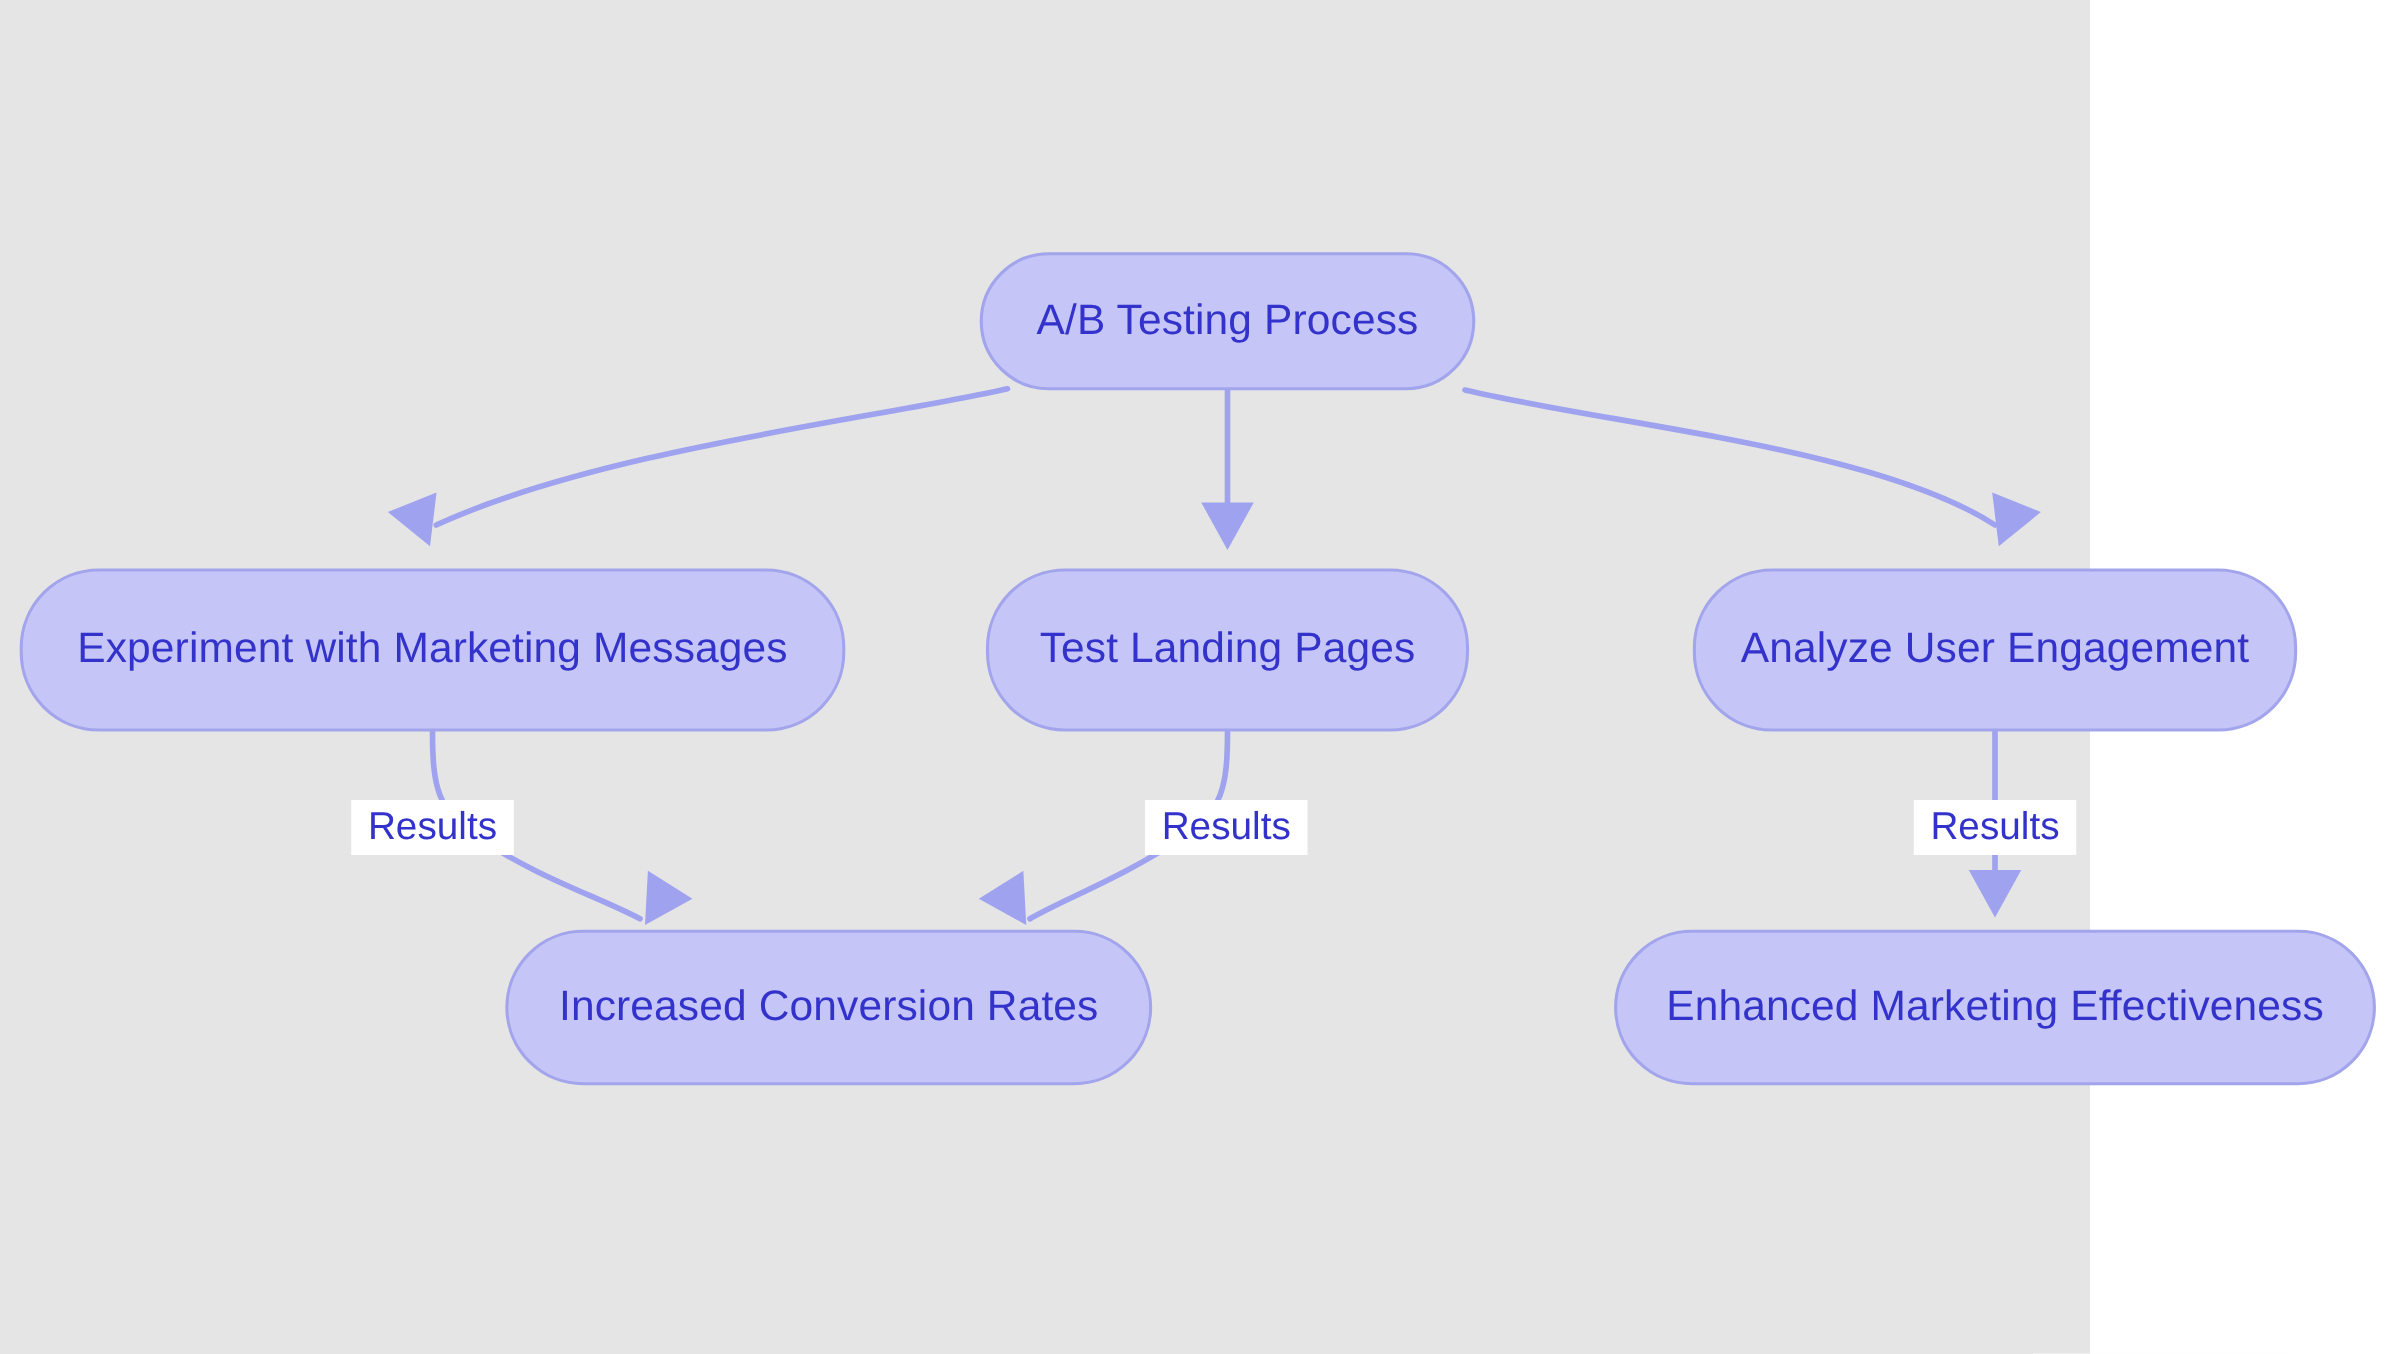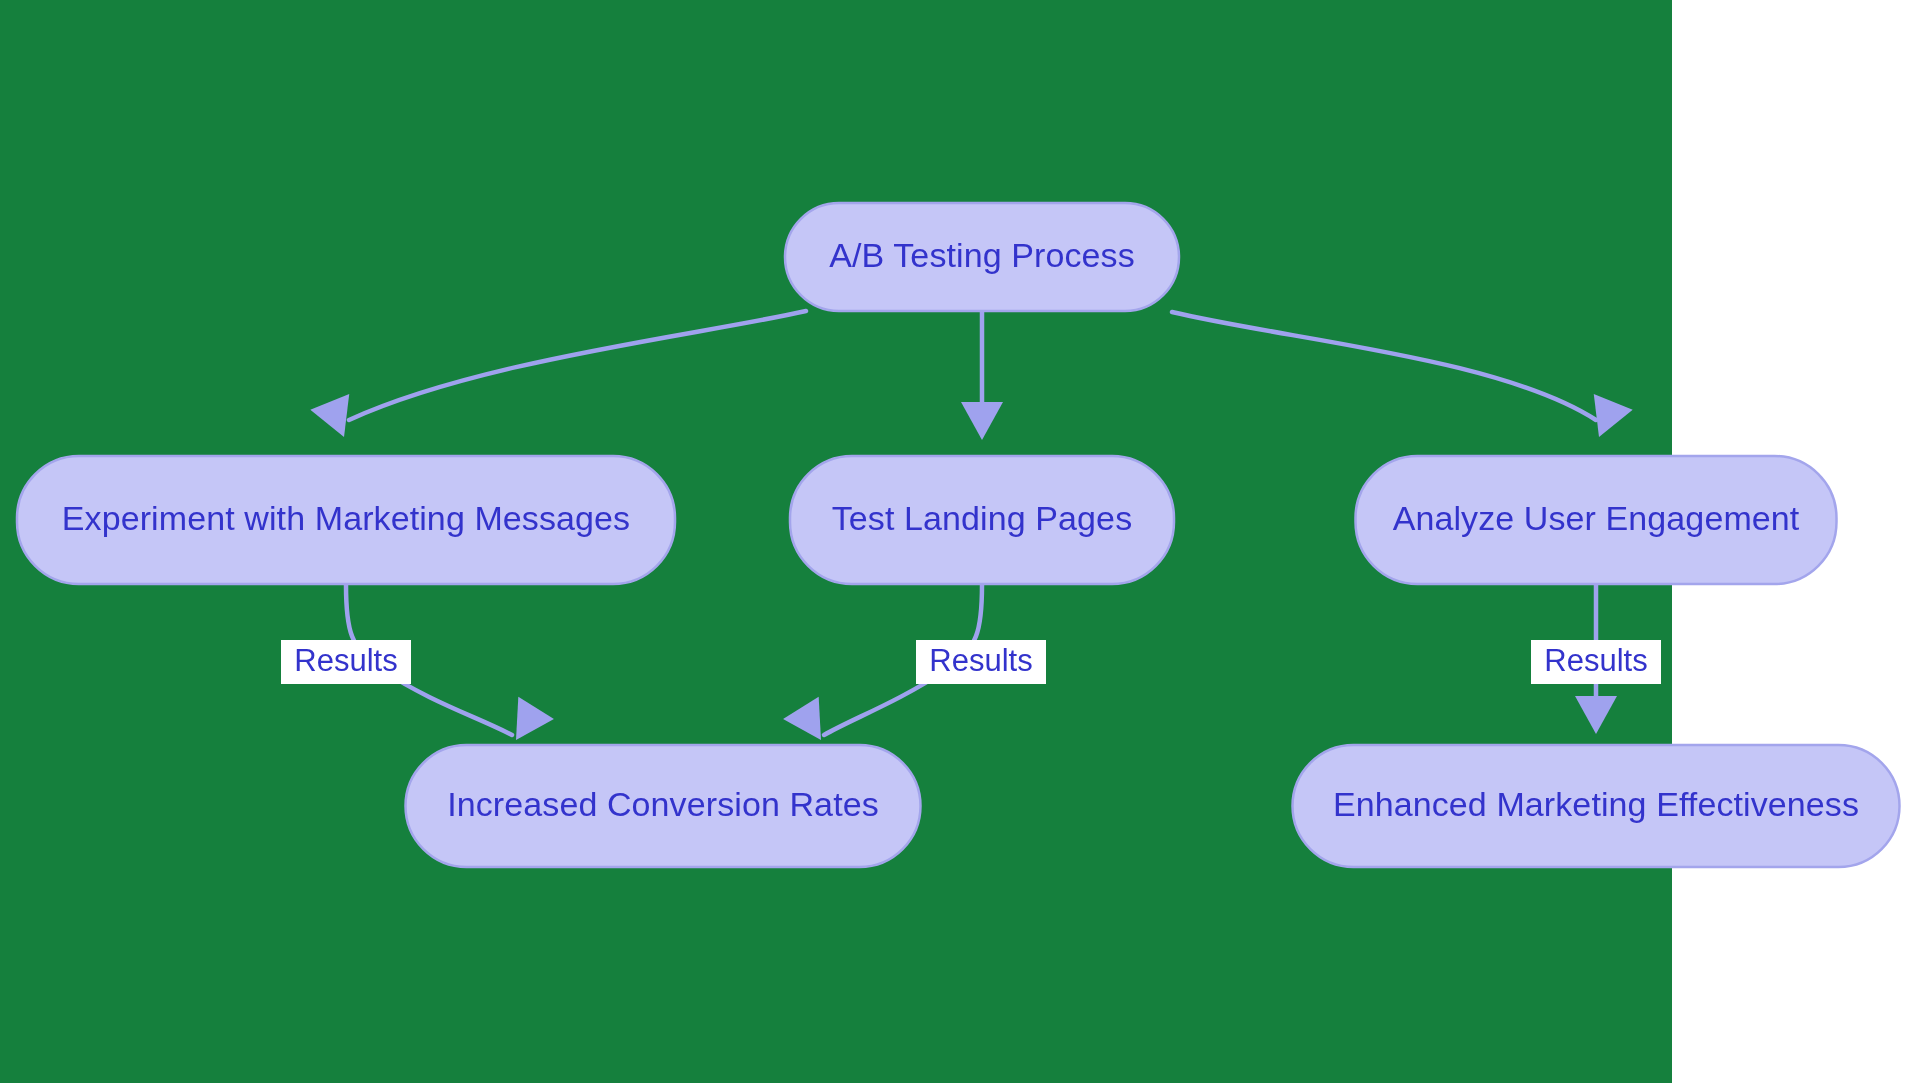--- a/index.html
+++ b/index.html
@@ -11,21 +11,21 @@
   body {
     width: 1920px;
     height: 1083px;
     overflow: hidden;
     font-family: "Liberation Sans", sans-serif;
   }
   #diagram-root {
     position: relative;
     width: 1672px;
     height: 1083px;
-    background: #15803d;
+    background: #e5e5e5;
   }
   svg#flowchart {
     display: block;
     width: 1920px;
     height: 1083px;
   }
   .node-shape {
     fill: #c5c6f7;
     stroke: #a3a5ec;
     stroke-width: 2.5;

